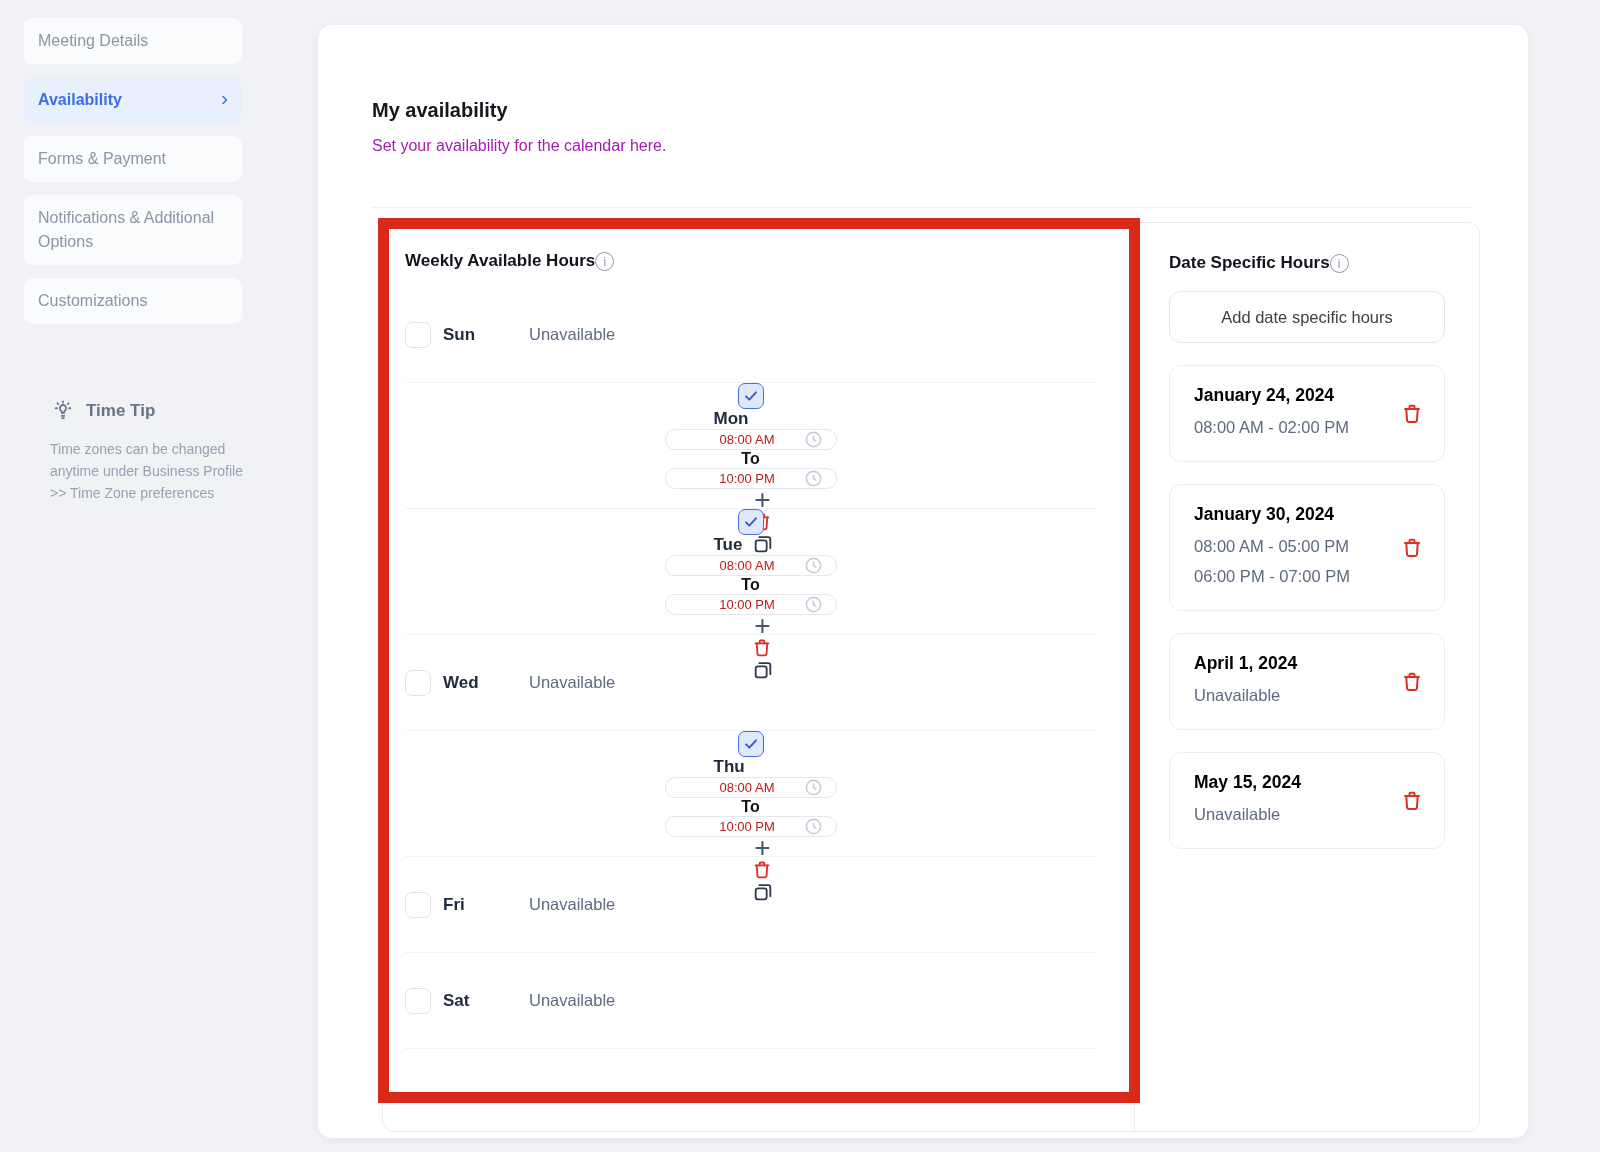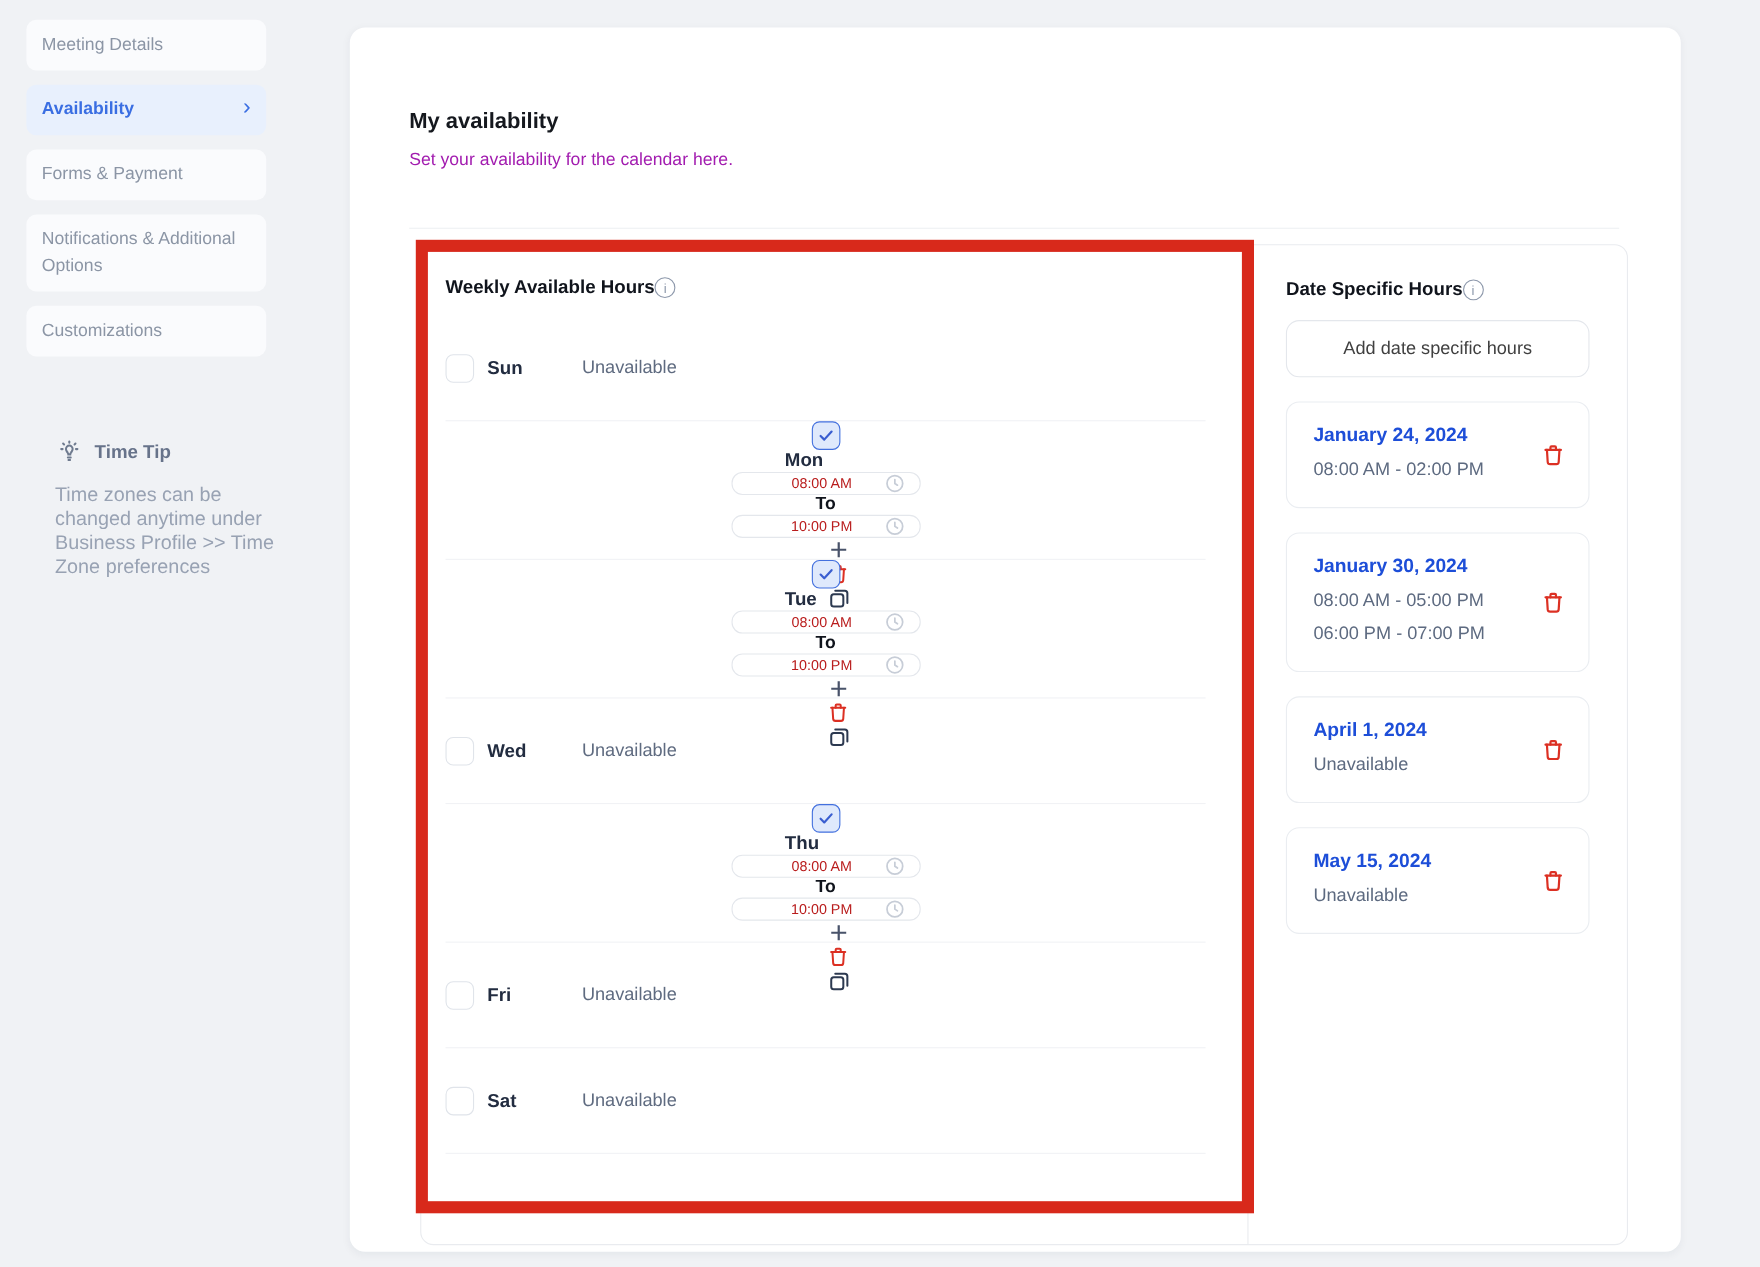--- a/index.html
+++ b/index.html
@@ -9,21 +9,21 @@
   
   .sidebar { position:absolute; left:24px; top:18px; width:218px; }
   .nav-item { background:#fafbfd; border-radius:9px; padding:11px 14px; margin-bottom:13px;
               font-size:16px; line-height:24px; color:#8b95a5; cursor:pointer; }
   .nav-item.active { background:#e8f0fd; color:#3a6ee2; font-weight:700;
                      display:flex; justify-content:space-between; align-items:flex-start; }
   .chevron { font-size:21px; line-height:20px; color:#3a6ee2; font-weight:400; }
 
   .quick-tip { position:absolute; left:26px; top:380px; width:204px; }
   .qt-head { display:flex; align-items:center; gap:10px; color:#67738a; font-size:17px; font-weight:700; }
-  .qt-body { margin-top:14px; font-size:18px; line-height:22px; color:#98a2b3; }
+  .qt-body { margin-top:14px; font-size:14px; line-height:22px; color:#98a2b3; }
 
   
   .card { position:absolute; left:318px; top:25px; width:1210px; height:1113px;
           background:#fff; border-radius:14px; box-shadow:0 2px 8px rgba(20,30,60,.05); }
   .card-title { position:absolute; left:54px; top:74px; font-size:20px; font-weight:700; color:#15181e; }
   .card-sub   { position:absolute; left:54px; top:112px; font-size:16px; color:#a21caf; }
   .hdiv { position:absolute; left:54px; right:56px; top:182px; height:1px; background:#eef0f3; }
 
   .split { position:absolute; left:64px; top:197px; width:1098px; height:910px;
            border:1px solid #e9ebef; border-radius:12px; display:flex; background:#fff; }
@@ -54,21 +54,21 @@
   .icon-btn { border:none; background:none; cursor:pointer; display:flex; align-items:center; }
   .trash-btn { margin-left:22px; color:#dc3023; }
   .copy-btn { margin-left:24px; color:#2c3950; }
 
   
   .add-btn { margin-top:18px; width:100%; height:52px; border:1px solid #e4e7ec; border-radius:12px;
              background:#fff; font-size:16.5px; font-weight:500; color:#404040; cursor:pointer;
              font-family:inherit; display:flex; align-items:center; justify-content:center; }
   .date-card { margin-top:22px; border:1px solid #eaedf1; border-radius:12px;
                padding:19px 20px 19px 24px; display:flex; align-items:center; justify-content:space-between; }
-  .dc-title { font-size:17.5px; font-weight:700; color:#1d4ed8; margin-bottom:6px; }
+  .dc-title { font-size:17.5px; font-weight:700; color:#000000; margin-bottom:6px; }
   .dc-time { font-size:16.5px; color:#5d6a80; line-height:30px; }
 
   
   .annotation { position:absolute; left:378px; top:218px; width:762px; height:885px;
                 border:11px solid #d8291b; pointer-events:none; z-index:5; }
 
   svg { display:block; }
 </style>
 </head>
 <body>

